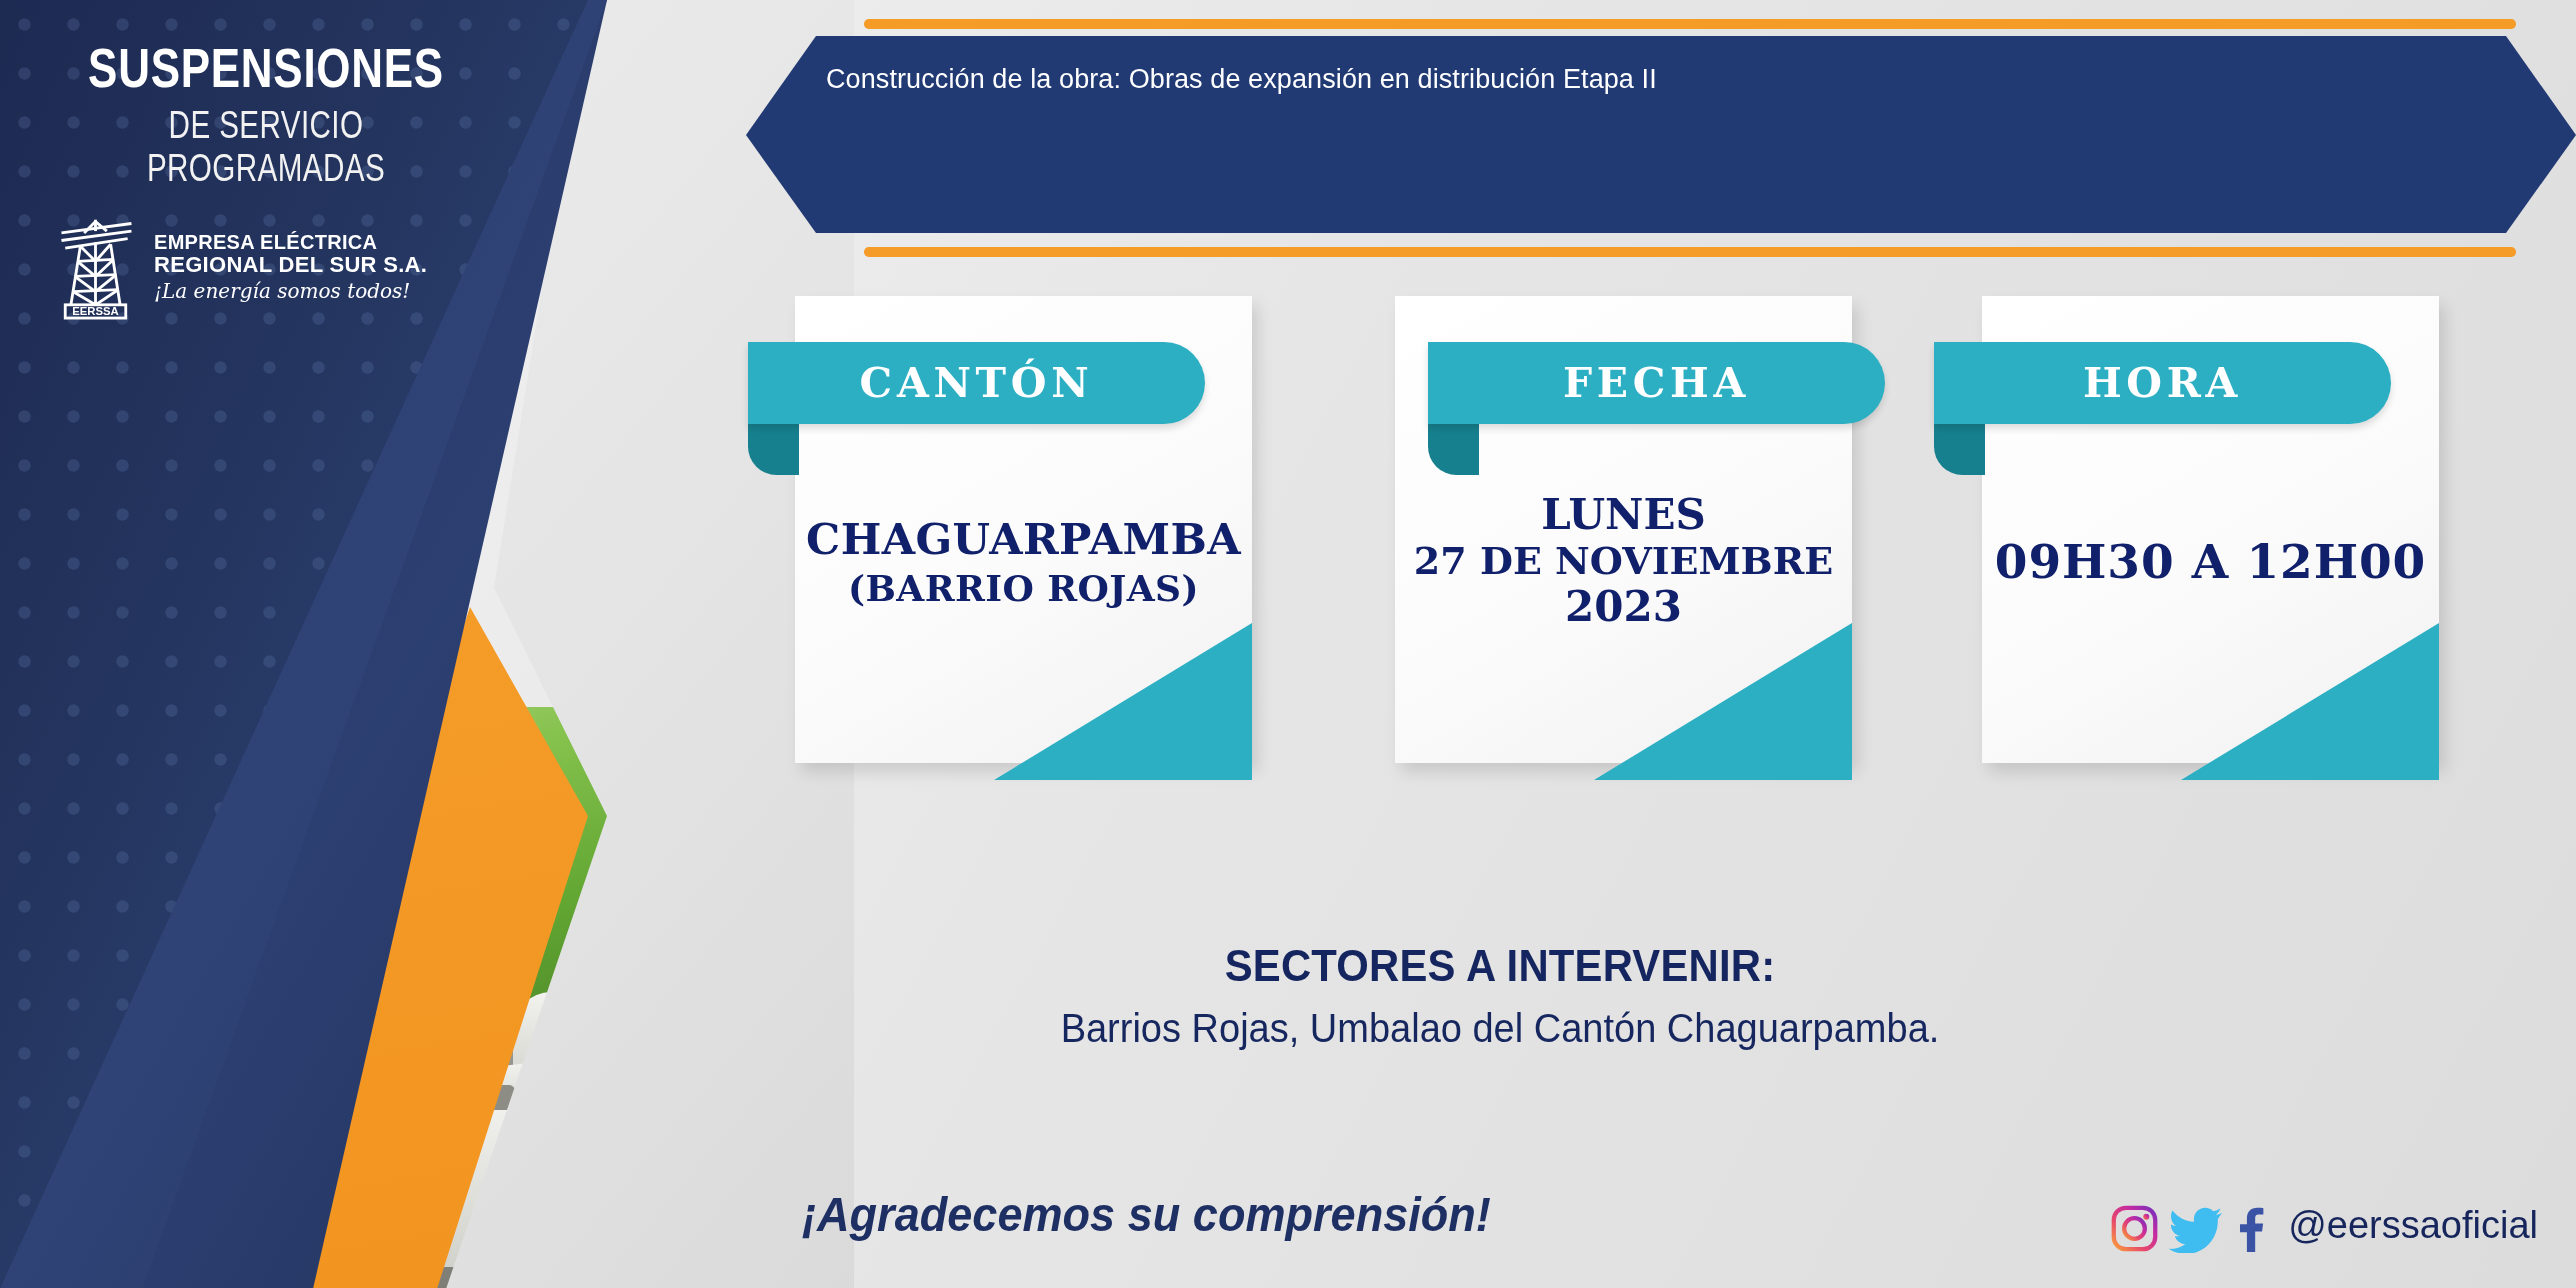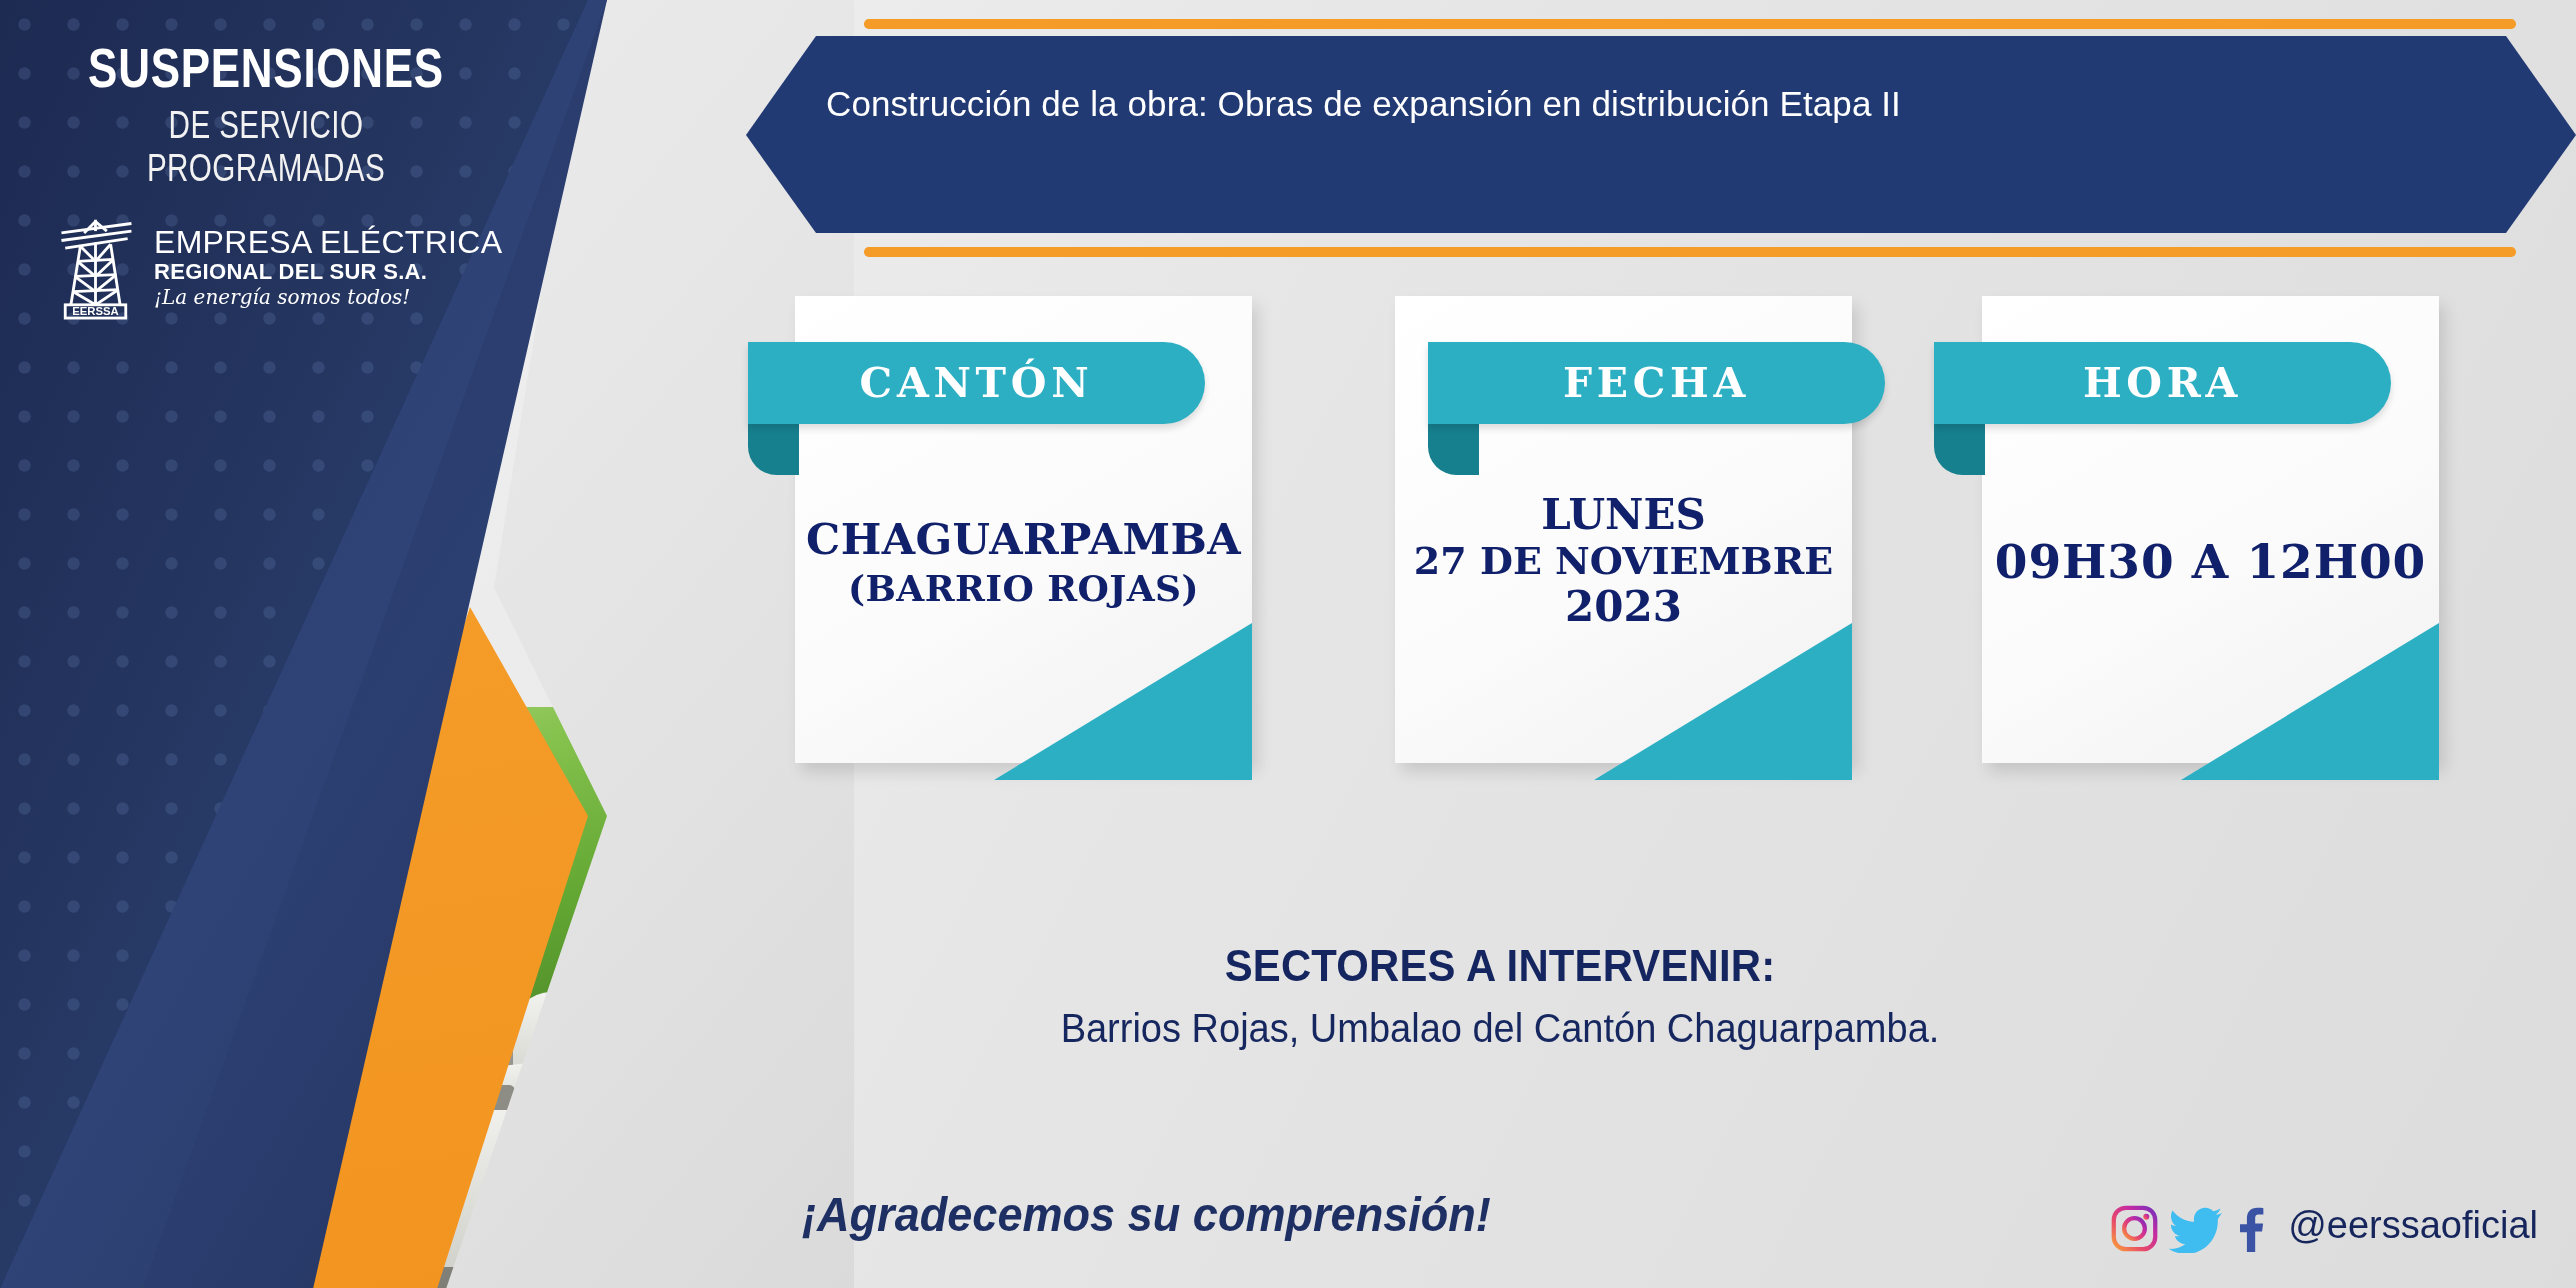--- a/index.html
+++ b/index.html
@@ -115,21 +115,21 @@
   .brand-sub{
     position:absolute;left:0;top:104px;width:532px;text-align:center;
     color:#f2f2f2;font-size:38px;letter-spacing:0.5px;font-weight:400;
     font-family:"Liberation Sans", sans-serif;
     transform:scaleX(.78);transform-origin:center;
   }
 
   .logo-block{position:absolute;left:52px;top:214px;display:flex;align-items:center;gap:15px;}
   .tower-svg{display:block;}
   .logo-text{color:#ffffff;line-height:1.08;}
-  .logo-l1{font-size:32px;font-weight:normal;letter-spacing:0.3px;}
+  .logo-l1{font-size:20px;font-weight:bold;letter-spacing:0.3px;}
   .logo-l2{font-size:22px;font-weight:bold;letter-spacing:0.3px;}
   .logo-slogan{font-family:"DejaVu Serif", serif;font-style:italic;font-size:20px;margin-top:3.8px;color:#ffffff;}
 
   
   .banner-line{
     position:absolute;height:9.5px;background:#f59b28;border-radius:4.7px;
     left:864px;width:1652px;
   }
   .banner-line.top{top:19px;}
   .banner-line.bottom{top:247px;}
@@ -137,21 +137,21 @@
     position:absolute;left:693px;top:36px;width:1883px;height:197px;
     background:#223a73;
     clip-path:polygon(123px 0, 1813px 0, 1883px 99px, 1813px 197px, 123px 197px, 53px 99px);
     filter:drop-shadow(0 4.7px 5.7px rgba(0,0,0,.18));
   }
   .banner-text{
     position:absolute;left:826px;top:59px;width:1614px;color:#ffffff;
     font-family:"Liberation Sans", sans-serif;
   }
   .banner-t1{font-size:39px;font-weight:bold;letter-spacing:0.3px;line-height:1.22;}
-  .banner-t2{font-size:35px;font-weight:400;letter-spacing:0.1px;line-height:1.3;margin-top:22px;}
+  .banner-t2{font-size:27px;font-weight:400;letter-spacing:0.1px;line-height:1.3;margin-top:3px;}
 
   
   .card{
     position:absolute;top:296px;width:457px;height:467px;
     background:linear-gradient(150deg,#ffffff 0%,#fbfbfb 55%,#f1f1f1 100%);
     box-shadow:5.7px 8.5px 15px rgba(0,0,0,.13);
   }
   .card.c1{left:795px;}
   .card.c2{left:1395px;}
   .card.c3{left:1982px;}

